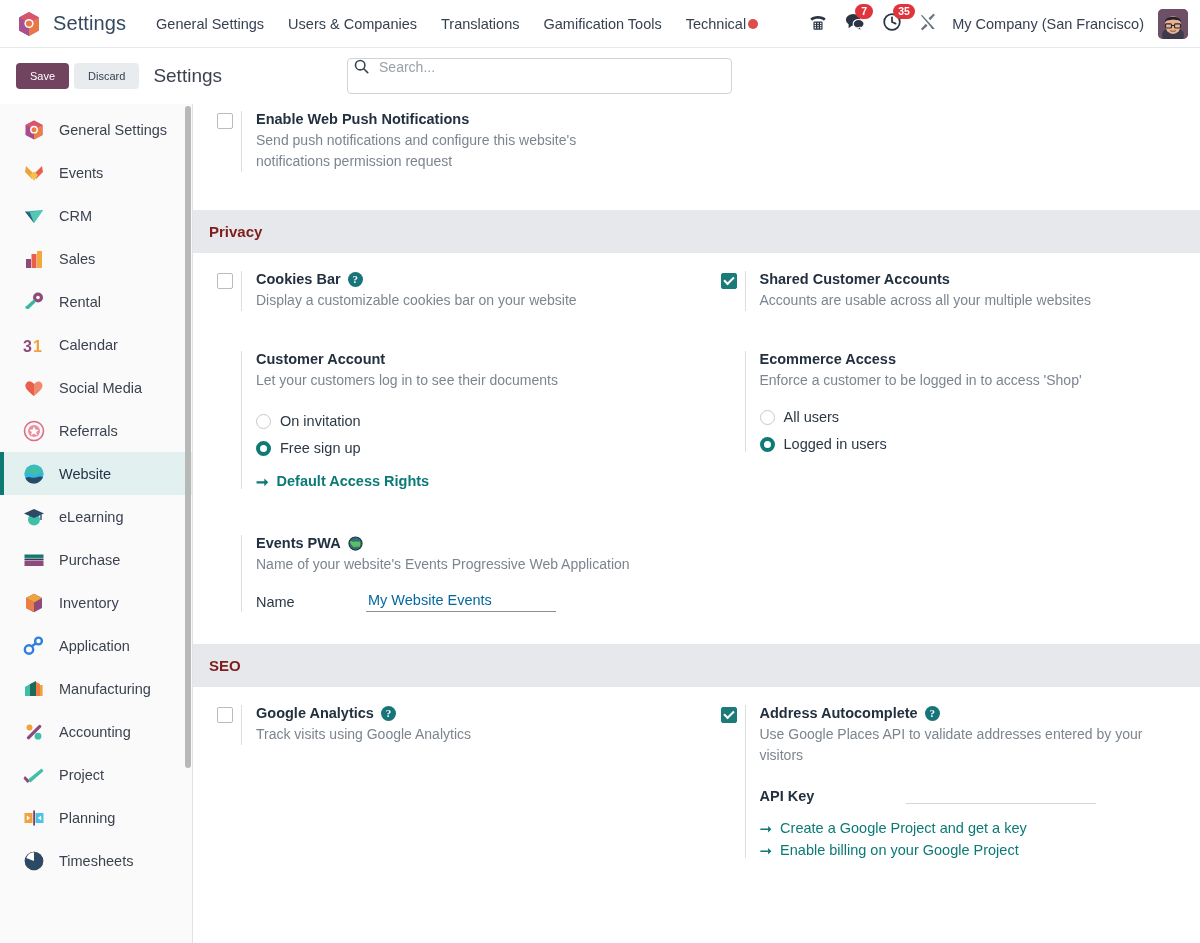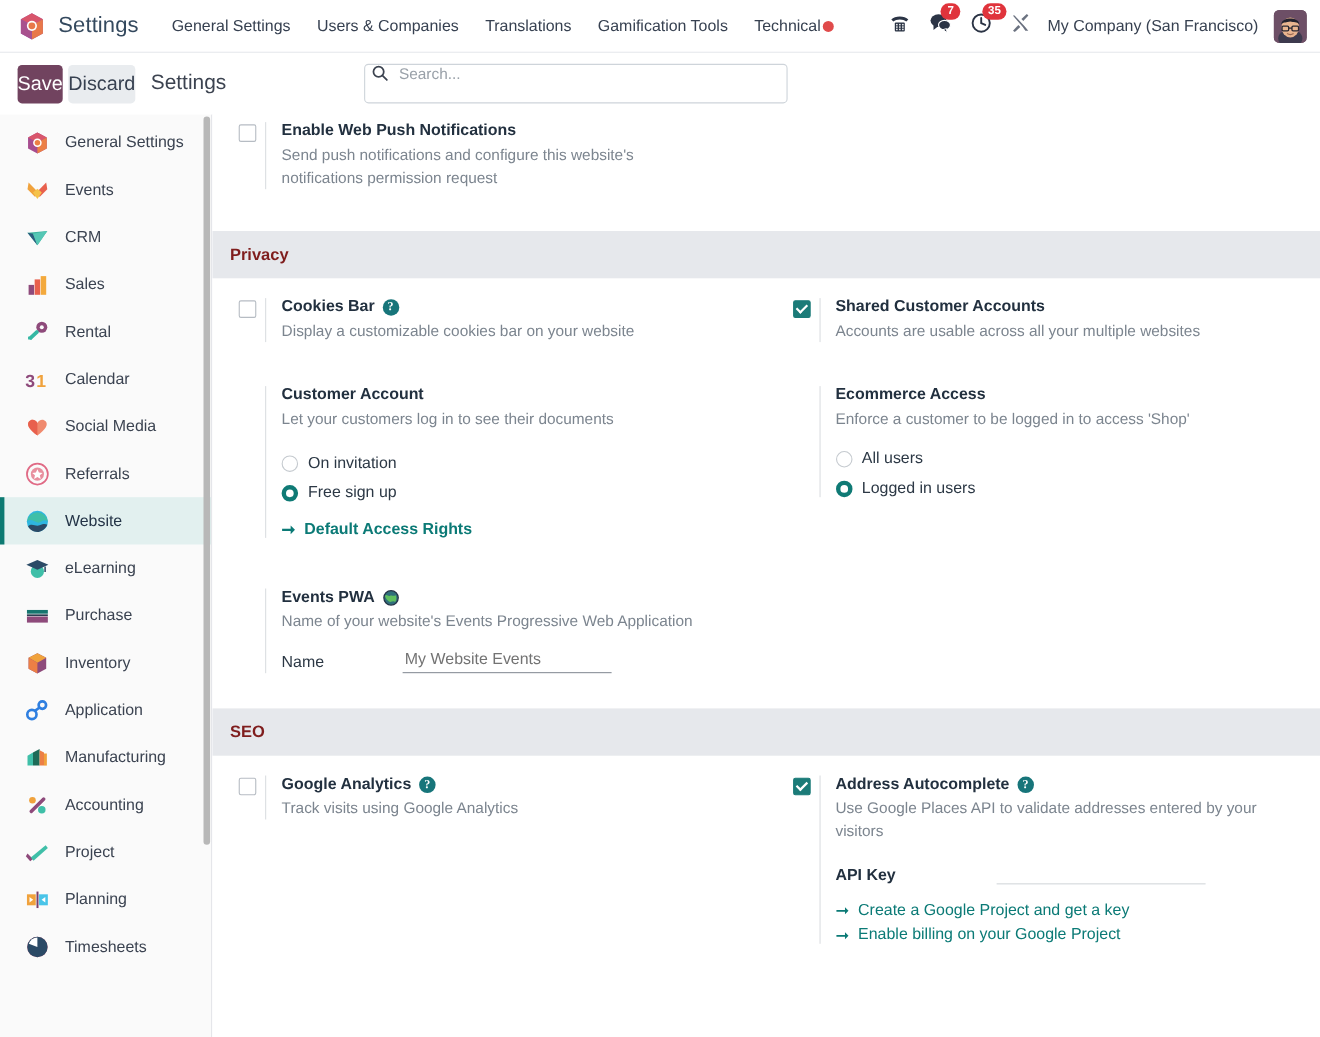--- a/index.html
+++ b/index.html
@@ -50,21 +50,21 @@
     width: 30px; height: 30px; border-radius: 5px; overflow: hidden;
     background: #6b4f63; cursor: pointer; position: relative; flex: none;
   }
 
   
   .cp {
     height: 56px; display: flex; align-items: center;
     padding: 0 16px; background: #fff; position: relative; z-index: 25;
   }
   .btn {
-    font-size: 18px; padding: 7px 0; border-radius: 4px; cursor: pointer;
+    font-size: 11px; padding: 7px 14px; border-radius: 4px; cursor: pointer;
     border: none; font-family: inherit;
   }
   .btn-save { background: #71435f; color: #fff; margin-right: 5px; }
   .btn-discard { background: #e9ecef; color: #374151; }
   .cp-title { font-size: 19px; color: #3c4350; margin-left: 14px; font-weight: 400;}
   .cp-search-wrap { margin-left: 125px; }
   .search-box {
     width: 385px; height: 36px; border: 1px solid #ced4da; border-radius: 4px;
     display: flex; align-items: flex-start; padding: 0 6px; background: #fff;
   }
@@ -157,21 +157,21 @@
     font-size: 14.5px; font-weight: 600; margin-top: 17px; cursor: pointer;
   }
   .link-arrow.compact { margin-top: 6px; font-weight: 400; }
 
   .field-row {
     display: flex; align-items: center; margin-top: 17px; gap: 0;
   }
   .field-label { font-size: 14.5px; color: #2c3845; width: 110px; flex:none;}
   .field-input {
     border: none; border-bottom: 1px solid #8a9199; background: transparent;
-    font-size: 14.5px; color: #737373; font-family: inherit; outline: none;
+    font-size: 14.5px; color: #0369a1; font-family: inherit; outline: none;
     width: 190px; padding: 0 0 3px 2px;
   }
   .field-input.blank { width: 190px; border-bottom-color: #d3d7db; }
   .api-label { font-size: 14.5px; font-weight: 700; color: #22303f; }
   .api-row { display:flex; align-items: flex-end; margin-top: 18px; gap: 0;}
 
   .pad-b { padding-bottom: 24px; }
   .arrow-glyph { font-size: 15px; line-height: 1; }
 </style>
 </head>

